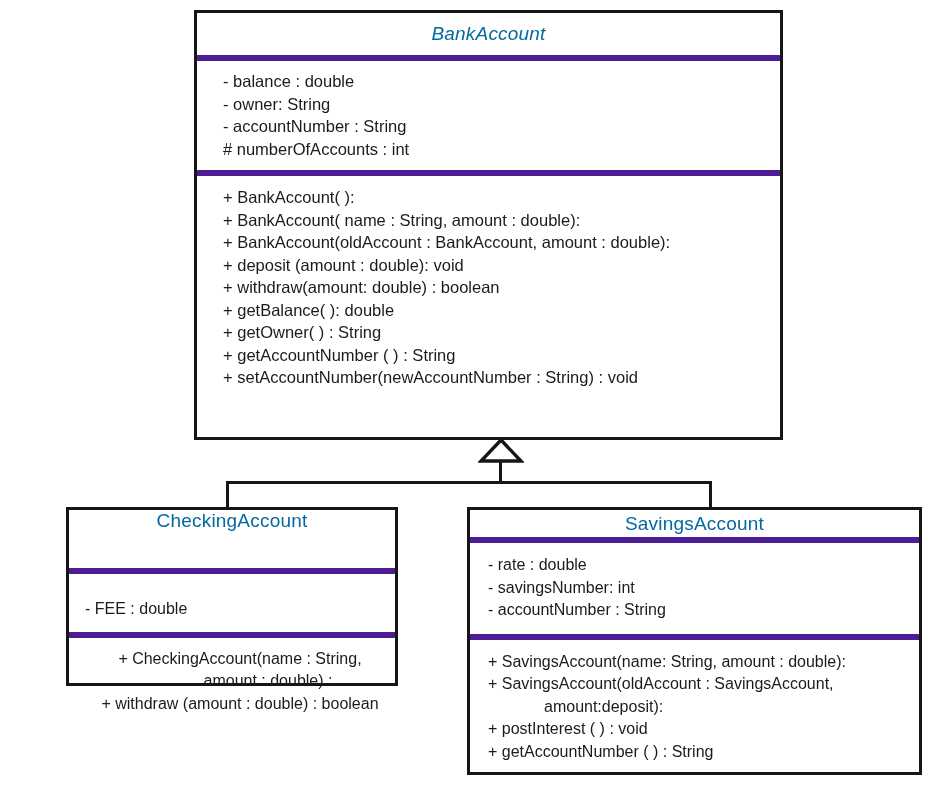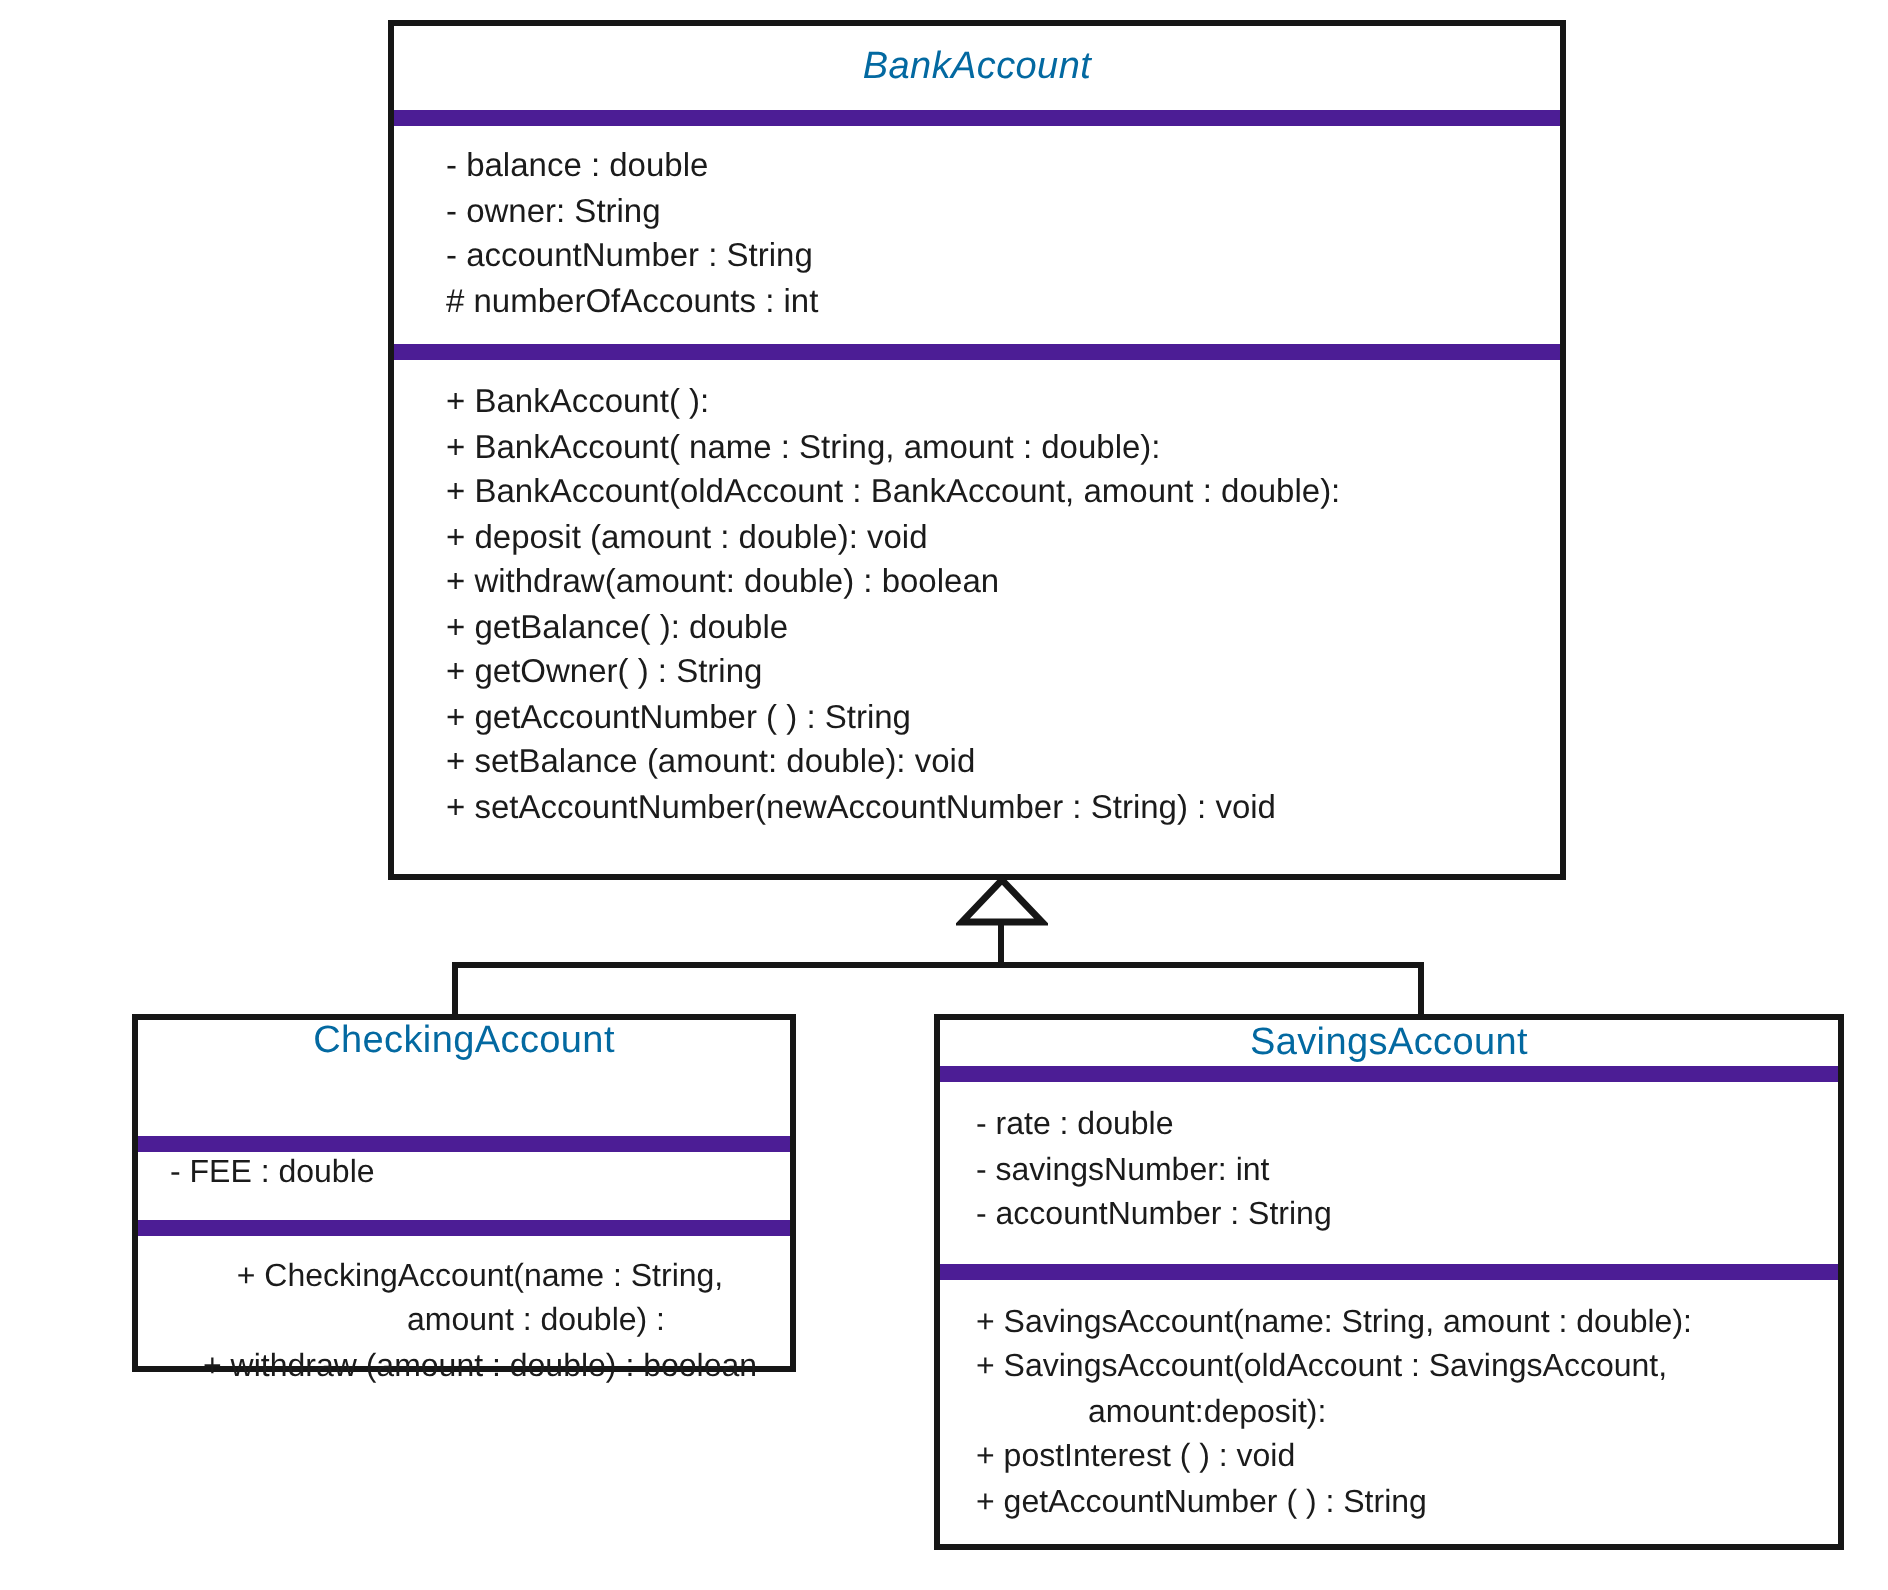--- a/index.html
+++ b/index.html
@@ -33,21 +33,21 @@
     border: 3px solid #161616;
     display: flex;
     flex-direction: column;
   }
 
   .compartment {
     box-sizing: border-box;
     position: relative;
   }
   .compartment + .compartment {
-    border-top: 8px solid #4c1d95;
+    border-top: 6px solid #4c1d95;
   }
 
   
   .cmp-title {
     display: flex;
     align-items: center;
     justify-content: center;
     text-align: center;
   }
   .class-title {
@@ -87,21 +87,21 @@
   #bank-account .cmp-ops   { padding-top: 10px; }
 
   
   #checking-account {
     left: 66px;
     top: 507px;
     width: 332px;
     height: 179px;
   }
   #checking-account .cmp-title { height: 43px; }
-  #checking-account .cmp-attrs { padding-top: 0; padding-bottom: 11px; margin-top: 36px; }
+  #checking-account .cmp-attrs { padding-top: 24px; padding-bottom: 11px; margin-top: 36px; }
   #checking-account .cmp-ops   { padding-top: 10px; text-align: center; }
   #checking-account .member { font-size: 16px; padding-left: 16px; }
   #checking-account .member.wrapped { padding-left: 72px; }
 
   
   #savings-account {
     left: 467px;
     top: 507px;
     width: 455px;
     height: 268px;
@@ -174,21 +174,20 @@
 
     <div class="compartment cmp-members cmp-ops">
       <div class="member">+ BankAccount( ):</div>
       <div class="member">+ BankAccount( name : String, amount : double):</div>
       <div class="member">+ BankAccount(oldAccount : BankAccount, amount :  double):</div>
       <div class="member">+ deposit (amount : double): void</div>
       <div class="member">+ withdraw(amount: double) : boolean</div>
       <div class="member">+ getBalance( ): double</div>
       <div class="member">+ getOwner( ) : String</div>
       <div class="member">+ getAccountNumber ( ) : String</div>
-      <div class="member">+ setBalance (amount: double): void</div>
       <div class="member">+ setAccountNumber(newAccountNumber : String) : void</div>
     </div>
   </div>
 
   <svg id="gen-arrow" viewBox="0 0 46 27">
     <polygon points="23,3 43,24 3,24" fill="#ffffff" stroke="#161616" stroke-width="3.4" stroke-linejoin="miter"></polygon>
   </svg>
   <div class="conn" id="gen-stem"></div>
   <div class="conn" id="gen-bus"></div>
   <div class="conn" id="gen-drop-left"></div>

